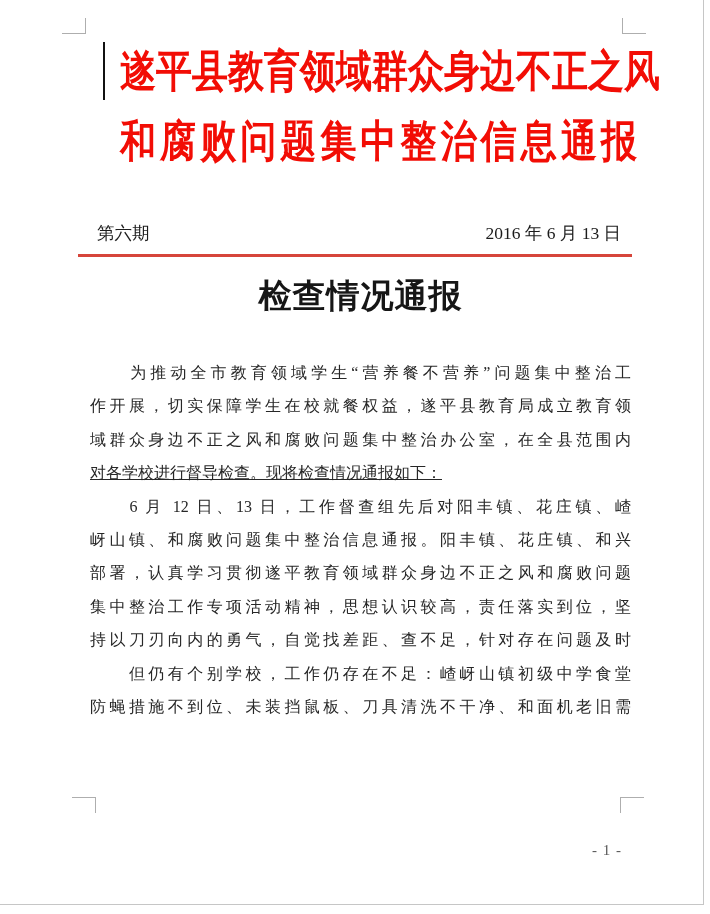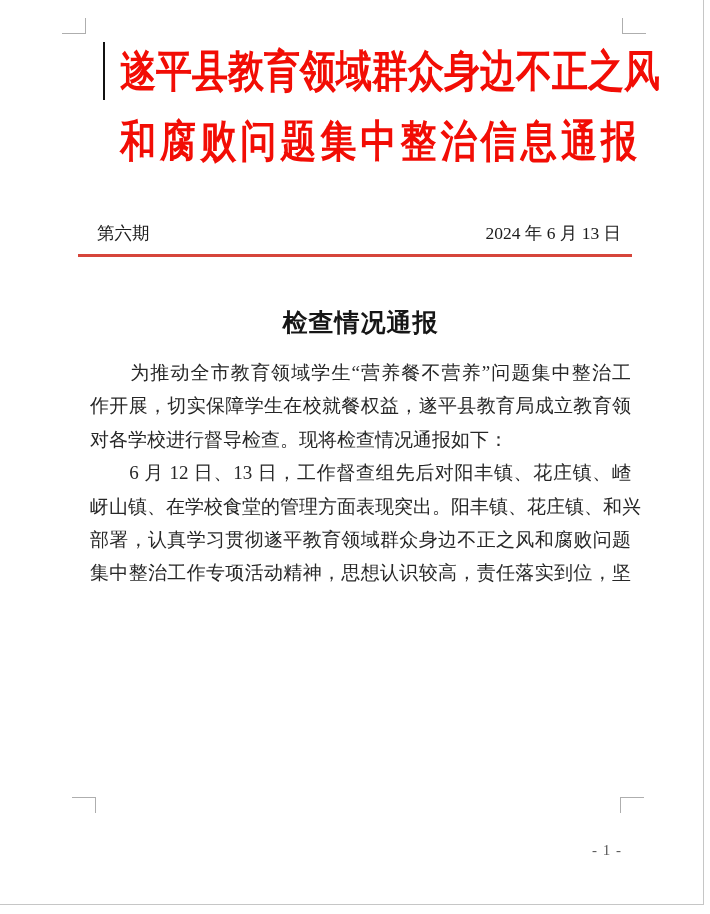--- a/index.html
+++ b/index.html
@@ -44,38 +44,38 @@
   
   .issue-row {
     position: absolute; left: 97px; top: 220px; width: 524px; height: 26px;
     display: flex; justify-content: space-between; align-items: center;
     font-size: 17.5px; color: #1c1c1c; text-align: right;
   }
 
   .red-rule { position: absolute; left: 78px; top: 254px; width: 554px; height: 2.5px; background: var(--rule-red, #d6453b); }
 
   .section-heading {
-    position: absolute; left: 90px; top: 306px; width: 541px; height: 32px;
+    position: absolute; left: 90px; top: 274px; width: 541px; height: 32px;
     text-align: center;
     font-family: "Liberation Sans", "DejaVu Sans", sans-serif;
-    font-weight: 700; font-size: 25px; letter-spacing: 1px;
+    font-weight: 700; font-size: 33px; letter-spacing: 1px;
     color: var(--heading-text, #161616);
   }
 
   
   .body-text {
     position: absolute; left: 90px; top: 356px; width: 541px;
-    font-size: 19px; color: var(--body-text, #272727);
+    font-size: 16px; color: var(--body-text, #272727);
   }
   .body-text .bline {
     height: 33.4px; line-height: 33.4px;
     white-space: nowrap;
     text-align: justify; text-align-last: justify;
   }
-  .body-text .bline.no-justify { text-align-last: left; }
+  .body-text .bline.no-justify { text-align-last: left; text-decoration: underline; }
 
   .page-footer {
     position: absolute; left: 90px; top: 842px; width: 532px;
     text-align: right; font-size: 15px; letter-spacing: 1px;
     color: var(--footer-text, #595959);
     font-family: "Liberation Serif", "DejaVu Serif", serif;
   }
 </style>
 </head>
 <body>
@@ -89,38 +89,44 @@
 
   <div class="doc-title">
     <div class="tline">遂平县教育领域群众身边不正之风</div>
     <div class="tline">和腐败问题集中整治信息通报</div>
   </div>
 
   <div class="text-cursor"></div>
 
   <div class="issue-row">
     <span>第六期</span>
-    <span>2024 年 6 月 13 日</span>
+    <span>2016 年 6 月 13 日</span>
   </div>
 
   <div class="red-rule"></div>
 
   <div class="section-heading">检查情况通报</div>
 
   <div class="body-text">
       <div>
         <div class="bline">　　为推动全市教育领域学生“营养餐不营养”问题集中整治工</div>
         <div class="bline">作开展，切实保障学生在校就餐权益，遂平县教育局成立教育领</div>
+        <div class="bline">域群众身边不正之风和腐败问题集中整治办公室，在全县范围内</div>
         <div class="bline no-justify">对各学校进行督导检查。现将检查情况通报如下：</div>
       </div>
       <div>
         <div class="bline">　　6 月 12 日、13 日，工作督查组先后对阳丰镇、花庄镇、嵖</div>
-        <div class="bline">岈山镇、在学校食堂的管理方面表现突出。阳丰镇、花庄镇、和兴</div>
+        <div class="bline">岈山镇、和腐败问题集中整治信息通报。阳丰镇、花庄镇、和兴</div>
         <div class="bline">部署，认真学习贯彻遂平教育领域群众身边不正之风和腐败问题</div>
         <div class="bline">集中整治工作专项活动精神，思想认识较高，责任落实到位，坚</div>
+        <div class="bline">持以刀刃向内的勇气，自觉找差距、查不足，针对存在问题及时</div>
+      </div>
+      <div>
+        <div class="bline">　　但仍有个别学校，工作仍存在不足：嵖岈山镇初级中学食堂</div>
+        <div class="bline">防蝇措施不到位、未装挡鼠板、刀具清洗不干净、和面机老旧需</div>
       </div>
     </div>
 
   <div class="page-footer">- 1 -</div>
 
   <div class="page-edge-right"></div>
   <div class="page-edge-bottom"></div>
 
 </div>
 

